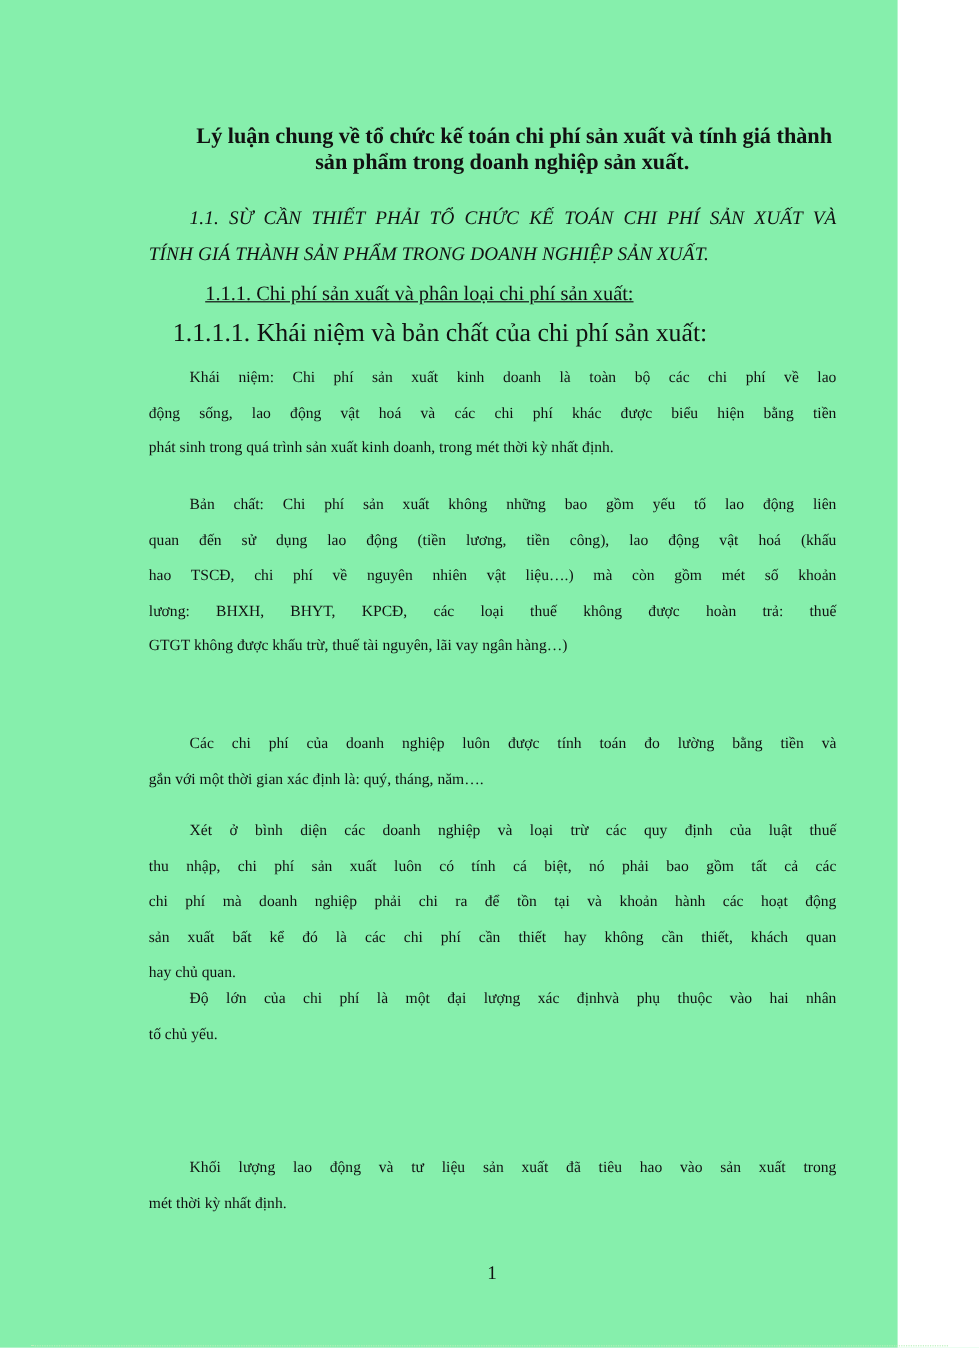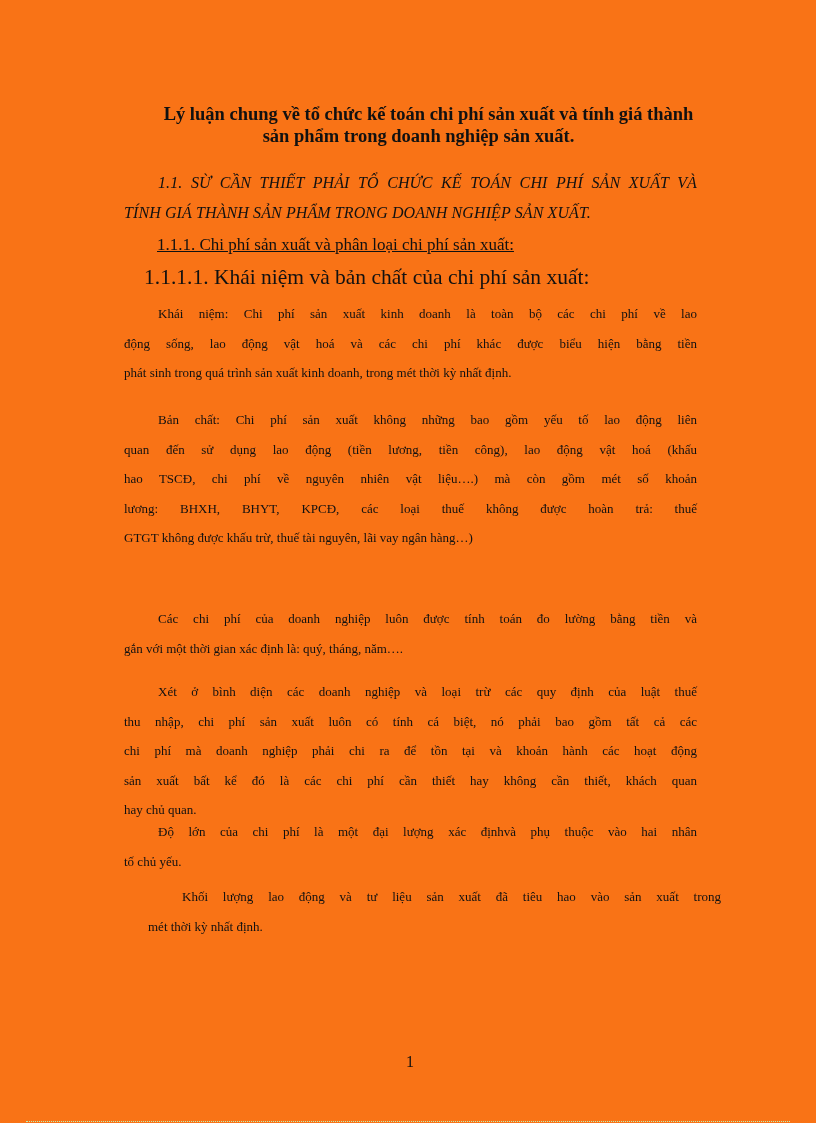--- a/index.html
+++ b/index.html
@@ -12,23 +12,23 @@
       height: 1123px;
       position: relative;
       overflow: hidden;
       font-family: "Liberation Serif", "DejaVu Serif", serif;
       color: #111111;
     }
     .page {
       position: absolute;
       left: 0;
       top: 0;
-      width: 816px;
+      width: 748px;
       height: 1123px;
-      background: #f97316;
+      background: #86efac;
     }
     .doc-title {
       position: absolute;
       left: 124px;
       width: 573px;
       top: 103px;
       text-align: center;
       font-weight: bold;
       font-size: 18.5px;
       line-height: 22px;
@@ -52,21 +52,21 @@
       top: 168px;
       line-height: 30px;
       font-size: 16px;
       letter-spacing: 0.1px;
       text-indent: 34px;
       text-align: justify;
       font-style: italic;
     }
     .subsection-heading {
       top: 234px;
-      left: 157px;
+      left: 171px;
       width: 540px;
       line-height: 22px;
       font-size: 17px;
       text-decoration: underline;
       text-align: left;
       white-space: nowrap;
     }
     .subsub-heading {
       top: 262px;
       left: 144px;
@@ -93,21 +93,21 @@
       text-indent: 34px;
     }
     .para .line:not(.first) {
       text-indent: 0;
     }
     .p1 { top: 299px; }
     .p2 { top: 405px; }
     .p3 { top: 604px; }
     .p4 { top: 677px; }
     .p5 { top: 817px; }
-    .p6 { top: 882px; margin-left: 24px; }
+    .p6 { top: 958px; }
 
     .page-number {
       position: absolute;
       left: 400px;
       top: 1053px;
       width: 20px;
       text-align: center;
       font-size: 16px;
     }
     .page-border {

